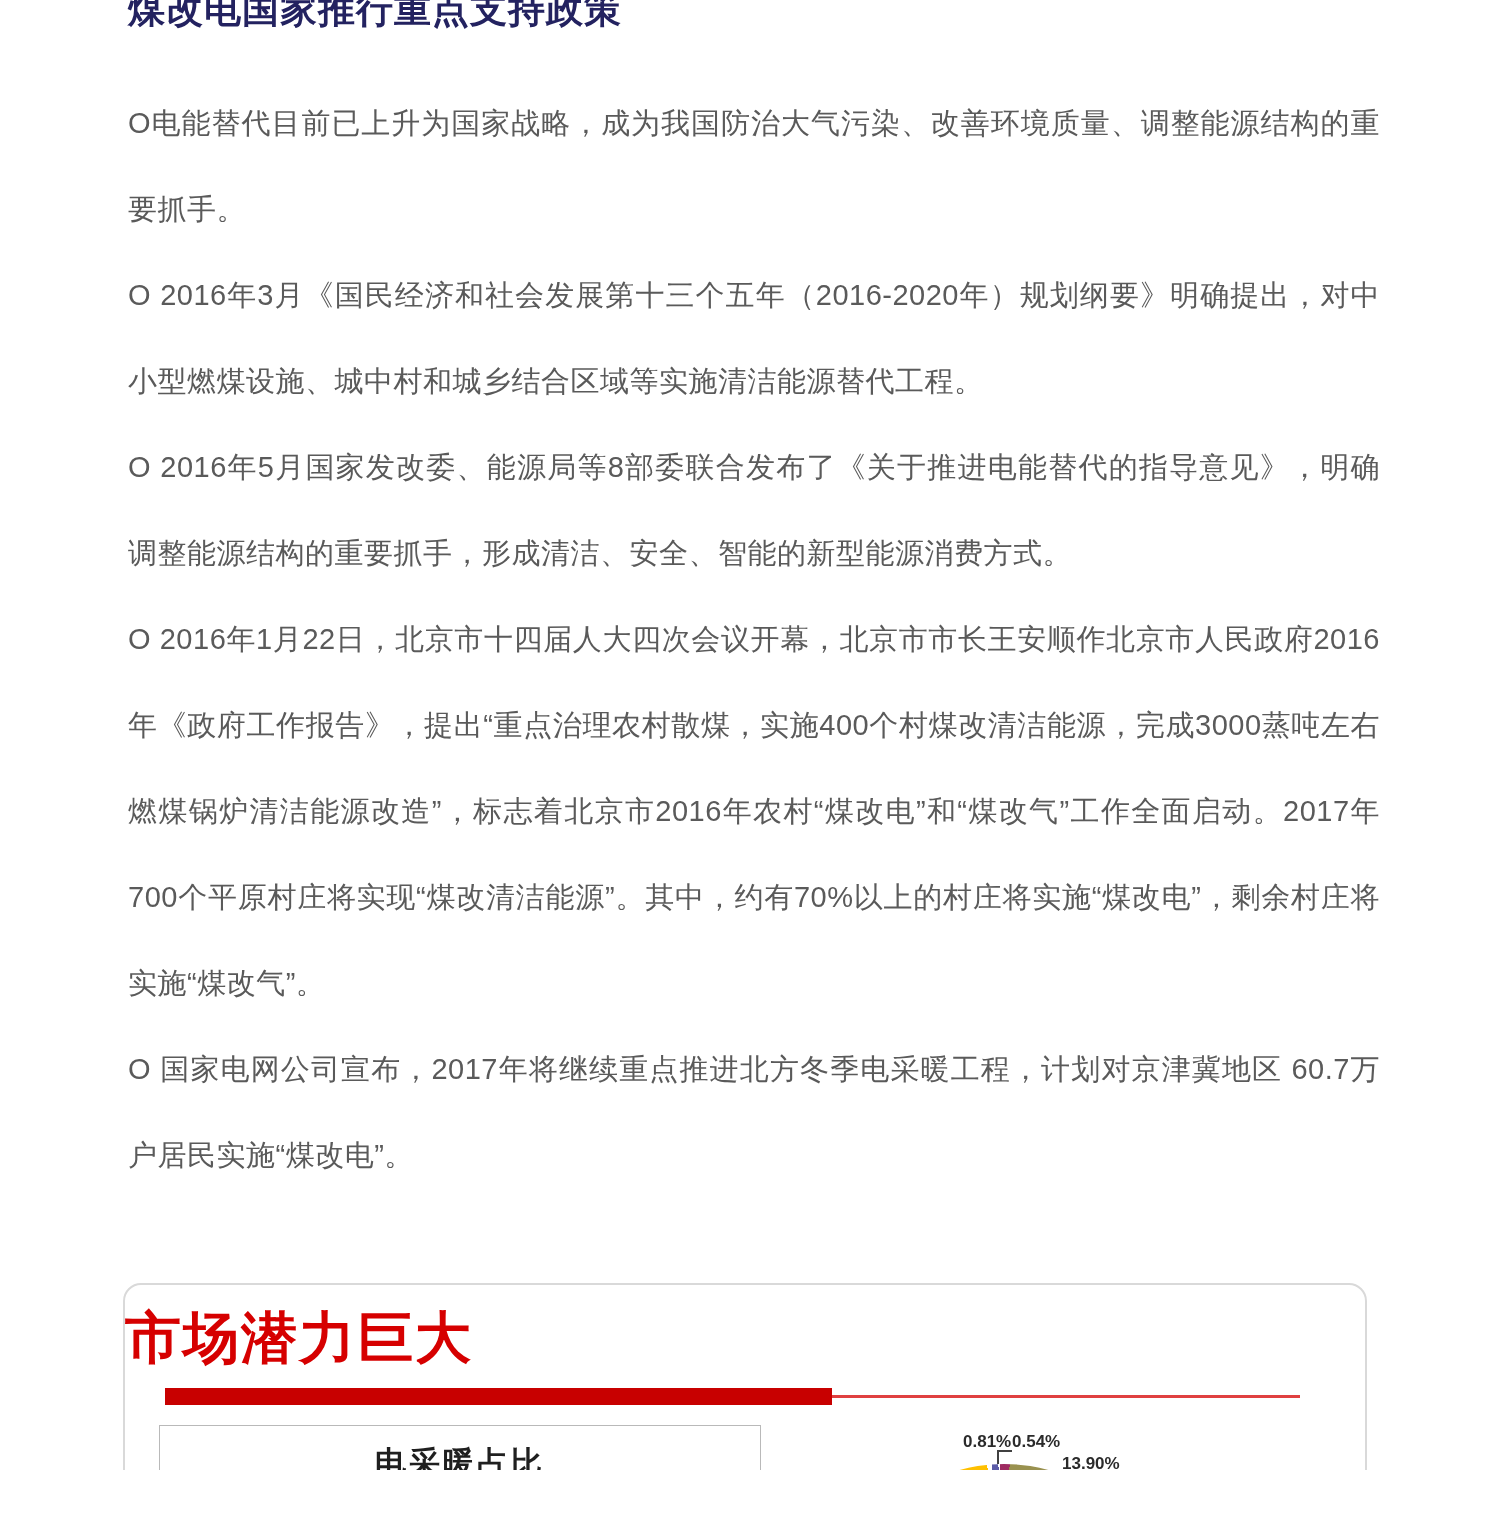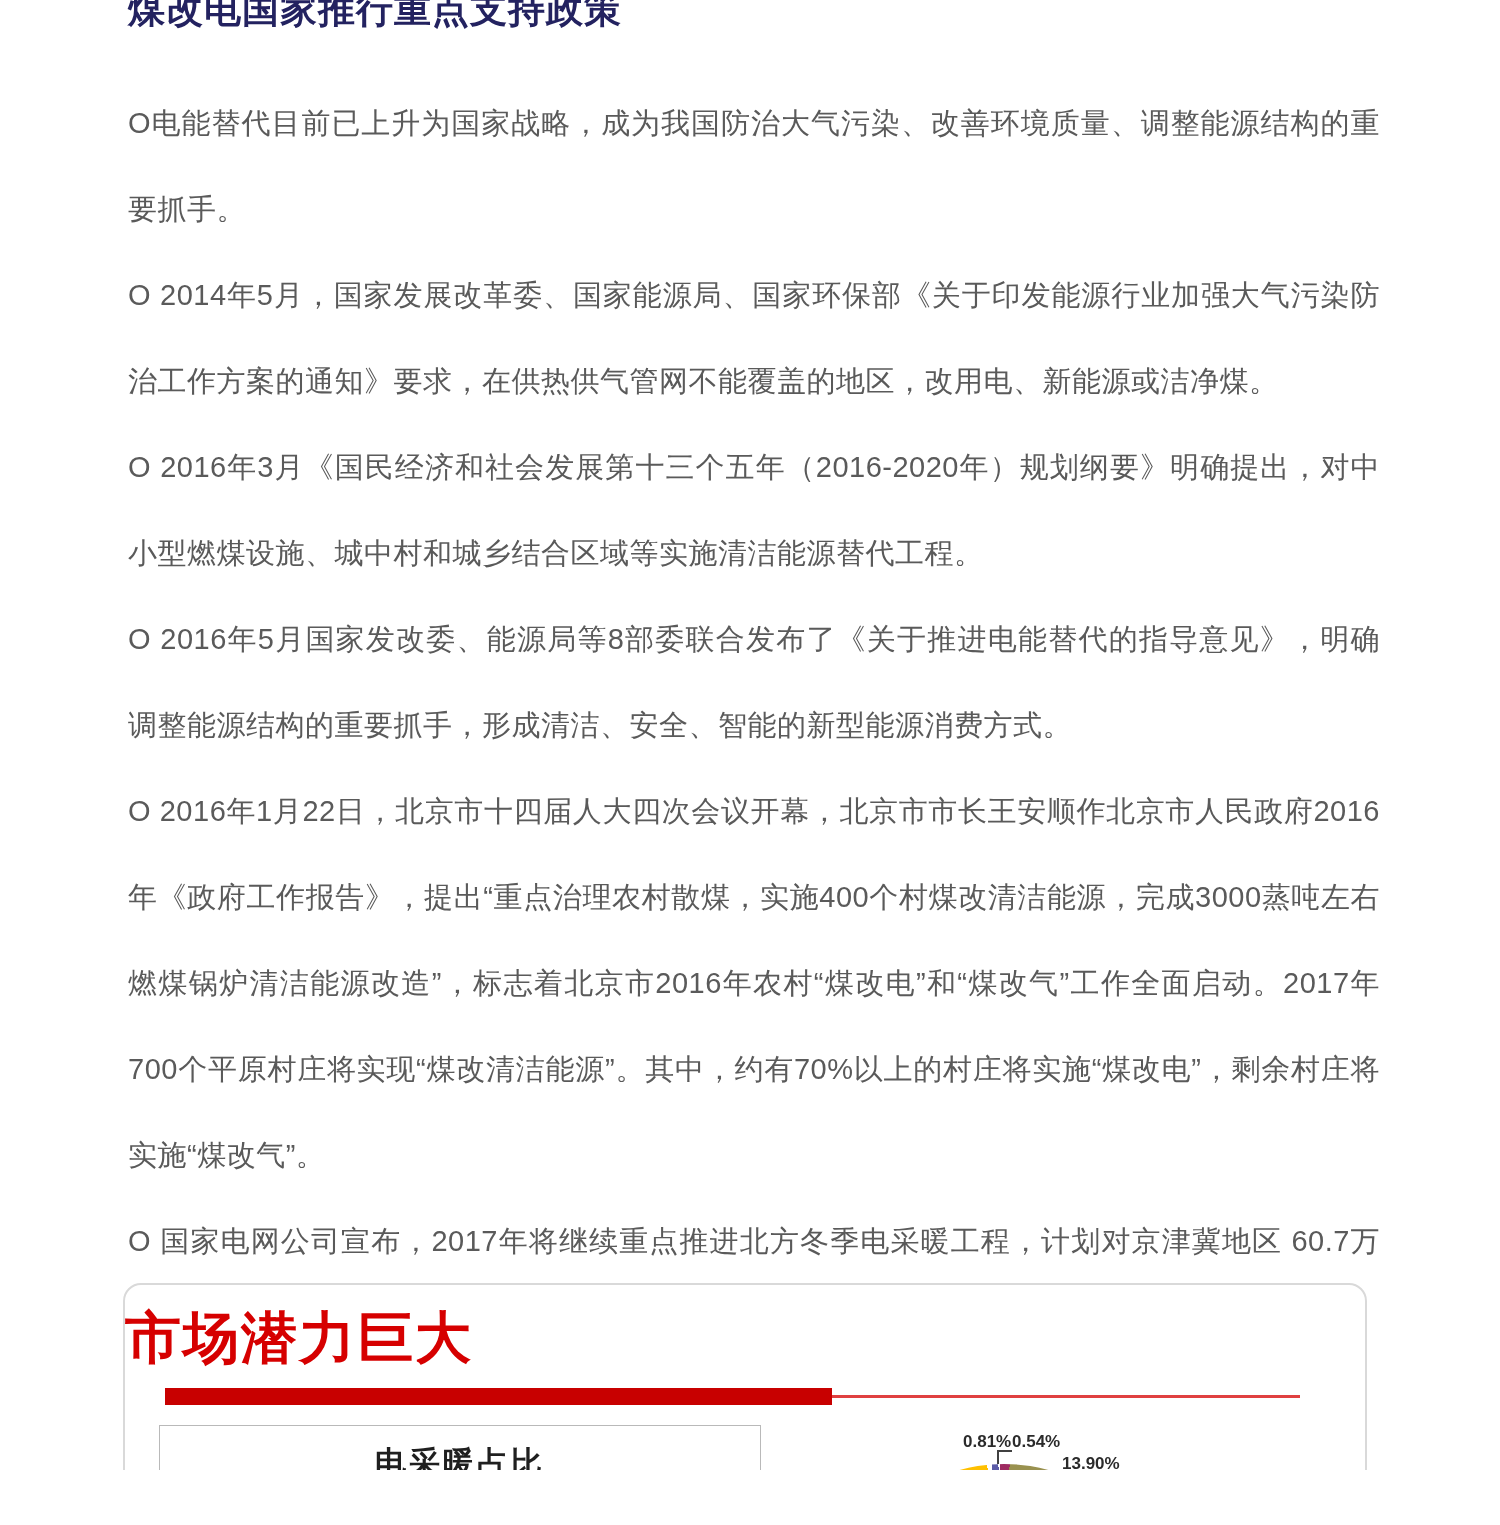--- a/index.html
+++ b/index.html
@@ -200,21 +200,20 @@
 </style>
 </head>
 <body>
 
 <div class="page">
 
   <div class="article">
     <h1>煤改电国家推行重点支持政策</h1>
     <div class="paragraphs">
       <p>O电能替代目前已上升为国家战略，成为我国防治大气污染、改善环境质量、调整能源结构的重要抓手。</p>
-      <p>O 2014年5月，国家发展改革委、国家能源局、国家环保部《关于印发能源行业加强大气污染防 治工作方案的通知》要求，在供热供气管网不能覆盖的地区，改用电、新能源或洁净煤。</p>
       <p>O 2016年3月《国民经济和社会发展第十三个五年（2016-2020年）规划纲要》明确提出，对中小型燃煤设施、城中村和城乡结合区域等实施清洁能源替代工程。</p>
       <p>O 2016年5月国家发改委、能源局等8部委联合发布了《关于推进电能替代的指导意见》，明确 调整能源结构的重要抓手，形成清洁、安全、智能的新型能源消费方式。</p>
       <p>O 2016年1月22日，北京市十四届人大四次会议开幕，北京市市长王安顺作北京市人民政府2016年《政府工作报告》，提出“重点治理农村散煤，实施400个村煤改清洁能源，完成3000蒸吨左右燃煤锅炉清洁能源改造”，标志着北京市2016年农村“煤改电”和“煤改气”工作全面启动。2017年700个平原村庄将实现“煤改清洁能源”。其中，约有70%以上的村庄将实施“煤改电”，剩余村庄将实施“煤改气”。</p>
       <p>O 国家电网公司宣布，2017年将继续重点推进北方冬季电采暖工程，计划对京津冀地区 60.7万户居民实施“煤改电”。</p>
     </div>
   </div>
 
   <div class="market-card">
     <div class="market-title">市场潜力巨大</div>
     <div class="red-bar-thick"></div>

